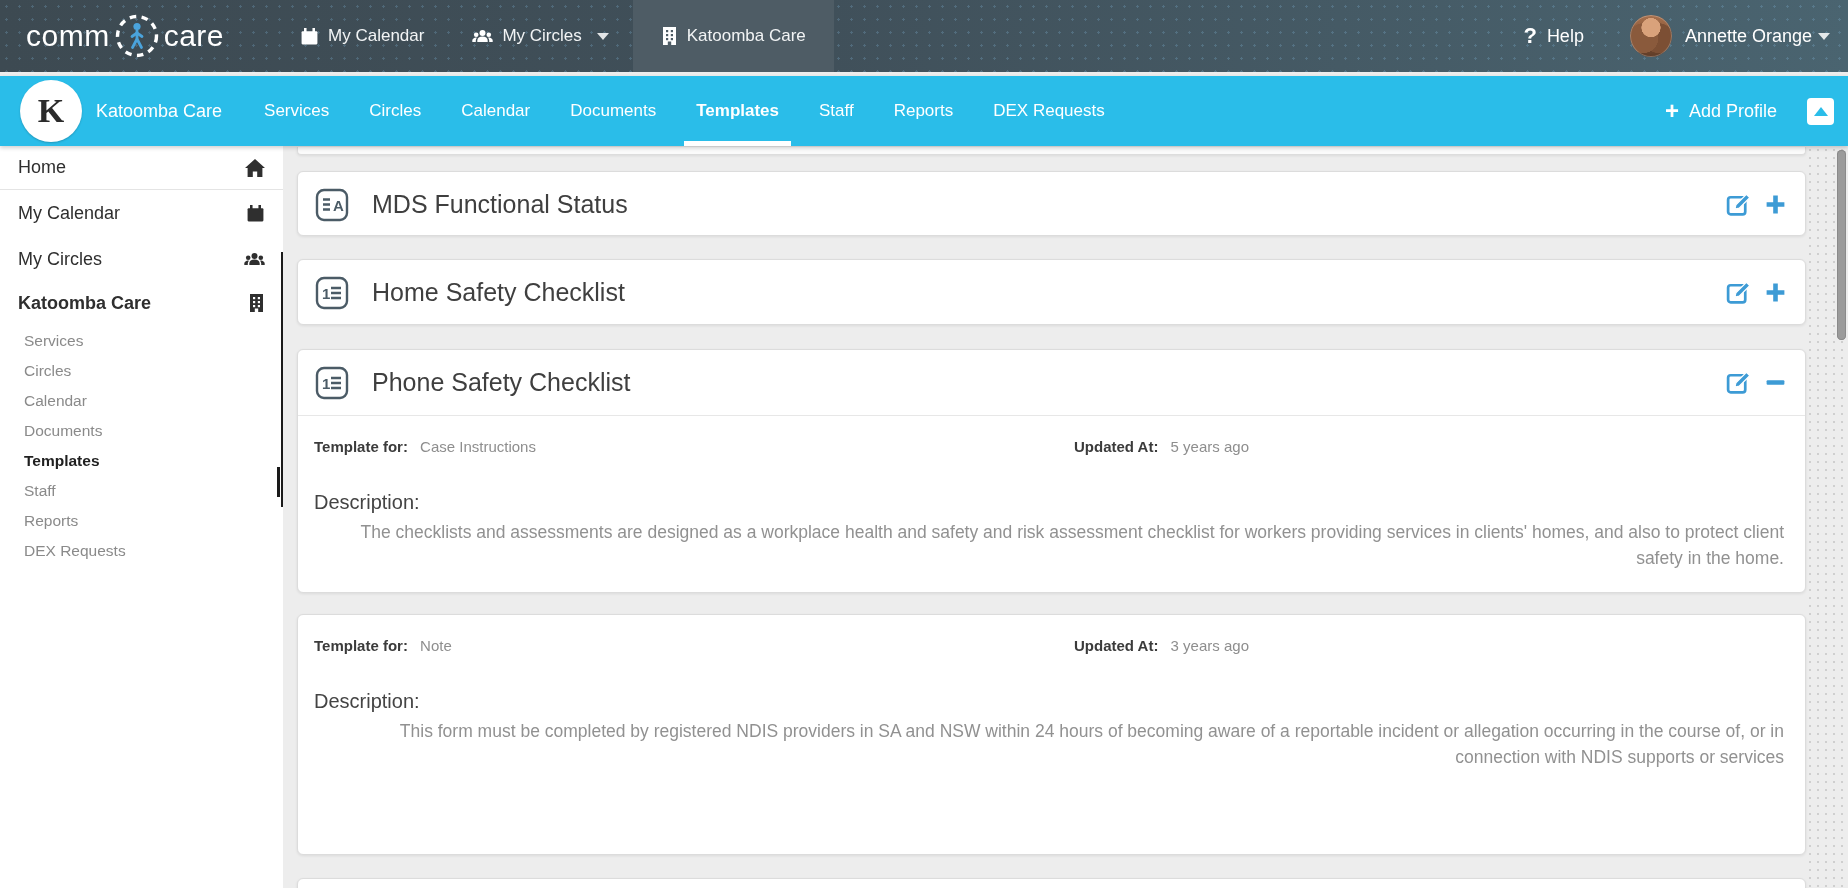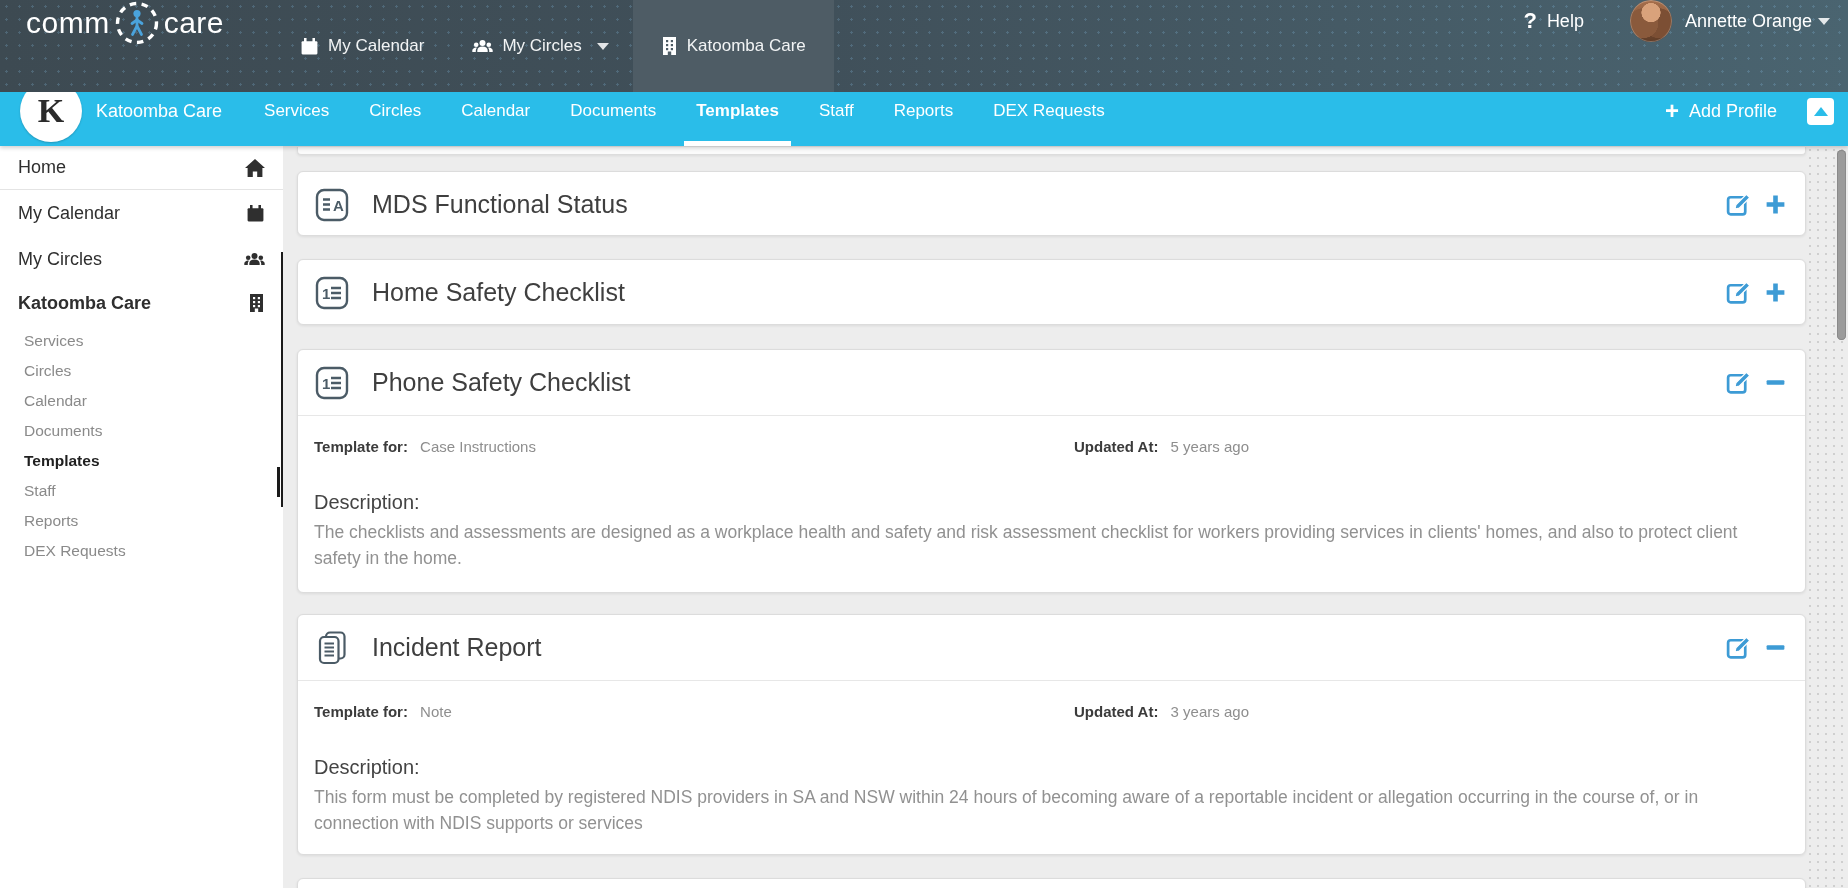--- a/index.html
+++ b/index.html
@@ -5,23 +5,23 @@
   * { margin:0; padding:0; box-sizing:border-box; }
   html,body { width:1848px; height:888px; overflow:hidden; }
   body {
     position:relative;
     font-family:"Liberation Sans", sans-serif;
     background:#ededed;
     color:#3c3c3c;
   }
   
   .topnav {
-    position:absolute; top:0; left:0; width:1848px; height:92px;
+    position:absolute; top:0; left:0; width:1848px; height:72px;
     background:linear-gradient(90deg,#3d4a52 0%,#40505a 45%,#4a6470 100%);
-    display:flex; align-items:flex-start; z-index:30;
+    display:flex; align-items:center; z-index:30;
   }
   .topnav::after{
     content:""; position:absolute; inset:0; pointer-events:none;
     background-image:radial-gradient(rgba(140,200,240,.22) 1px, transparent 1.4px);
     background-size:13px 13px;
   }
   .logo { display:flex; align-items:center; margin-left:26px; color:#fff; cursor:pointer; z-index:2;}
   .logo .word { font-size:30px; letter-spacing:.5px; font-weight:400; }
   .logo svg { margin:0 4px; }
   .topnav-items { display:flex; align-items:center; height:100%; margin-left:52px; z-index:2;}
@@ -133,21 +133,21 @@
   .tpl-icon { flex:0 0 auto; margin-right:22px; }
   .card-title { font-size:25px; color:#3f3f3f; }
   .card-actions { margin-left:auto; display:flex; align-items:center; gap:12px; }
   .icon-btn { cursor:pointer; display:flex; align-items:center; }
   .card-body { padding:22px 16px 18px 16px; }
   .meta-row { display:grid; grid-template-columns:760px auto; margin-bottom:36px; }
   .meta-pair { font-size:15px; }
   .meta-label { font-weight:bold; color:#3b3b3b; }
   .meta-value { color:#8e8e8e; margin-left:8px; }
   .desc-label { font-size:20px; color:#444; margin-bottom:5px; }
-  .desc-text { font-size:17.5px; color:#919191; line-height:26px; max-width:1470px; }
+  .desc-text { font-size:17.5px; color:#919191; line-height:26px; max-width:1470px;text-align:right; }
   
   .page-scrollbar-thumb {
     position:absolute; right:2px; top:150px; width:9px; height:190px;
     background:#9b9b9b; border-radius:5px; z-index:40; cursor:pointer;
     box-shadow:inset 0 0 0 1px #8a8a8a;
   }
 </style>
 </head>
 <body>
 
@@ -378,41 +378,20 @@
           <span class="meta-label">Updated At:</span>
           <span class="meta-value">5 years ago</span>
         </div>
       </div>
       <div class="desc-label">Description:</div>
       <div class="desc-text">The checklists and assessments are designed as a workplace health and safety and risk assessment checklist for workers providing services in clients' homes, and also to protect client safety in the home.</div>
     </div>
   </article>
 
   <article class="card card-4">
-    <div class="card-head">
-      <svg class="tpl-icon" width="36" height="36" viewBox="0 0 36 36">
-        <rect x="12" y="2.5" width="18.5" height="26" rx="4" fill="#fff" stroke="#4b5b66" stroke-width="2.2"></rect>
-        <rect x="6" y="7" width="18.5" height="26" rx="4" fill="#fff" stroke="#4b5b66" stroke-width="2.2"></rect>
-        <path d="M10.5 13.5h9.5M10.5 17.5h9.5M10.5 21.5h9.5M10.5 25.5h9.5" stroke="#4b5b66" stroke-width="2"></path>
-      </svg>
-      <span class="card-title">Incident Report</span>
-      <div class="card-actions">
-        <span class="icon-btn">
-          <svg width="27" height="27" viewBox="0 0 26 26">
-            <rect x="3" y="6" width="16.5" height="16.5" rx="2.5" fill="none" stroke="#3d9bd5" stroke-width="2.6"></rect>
-            <path d="M9.5 17.5l1-4.2L20.6 3.2l3.2 3.2L13.7 16.5z" fill="#3d9bd5" stroke="#fff" stroke-width="1.2"></path>
-          </svg>
-        </span>
-        <span class="icon-btn">
-          <svg width="23" height="23" viewBox="0 0 22 22">
-            <rect x="2.5" y="8.8" width="17" height="4.4" rx="1" fill="#3d9bd5"></rect>
-          </svg>
-        </span>
-      </div>
-    </div>
     <div class="card-body">
       <div class="meta-row">
         <div class="meta-pair">
           <span class="meta-label">Template for:</span>
           <span class="meta-value">Note</span>
         </div>
         <div class="meta-pair">
           <span class="meta-label">Updated At:</span>
           <span class="meta-value">3 years ago</span>
         </div>

